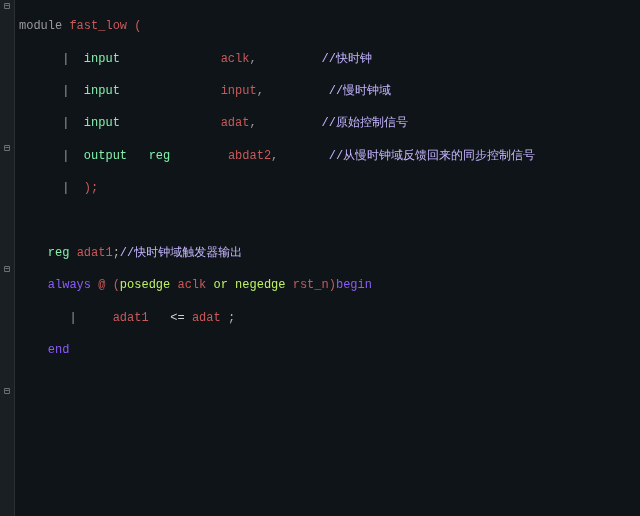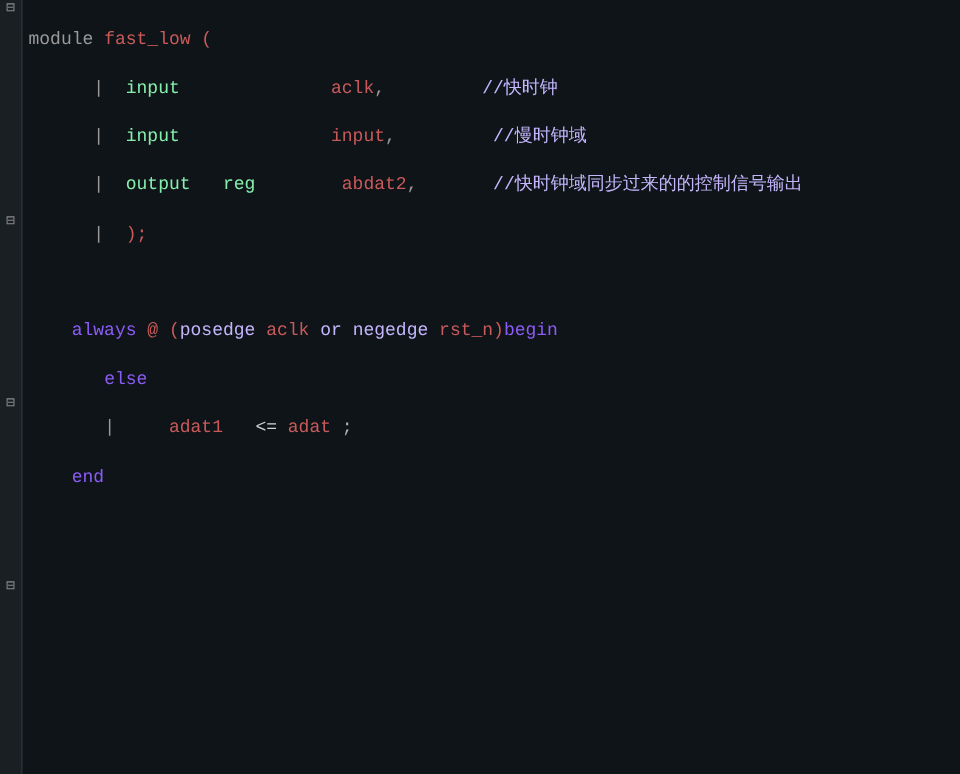--- a/index.html
+++ b/index.html
@@ -39,21 +39,21 @@
   .kw-module { color: #9a9a9a; }
   .kw-dir { color: #86efac; }      
   .kw-flow { color: #8b5cf6; }
   .ident { color: #c85a5a; }      
   .op { color: #b0b0b0; }
   .paren { color: #c85a5a; }
   .lit { color: #c0c0c0; }
   .comment { color: #c4b5fd; }
   .punct { color: #9a9a9a; }
   .at { color: #c85a5a; }
-  .posedge { color: #c4b5fd; }
+  .posedge { color: #bef264; }
   .assign { color: #d0d0d0; }
   .rstn { color: #c85a5a; }
   .semic { color: #b0b0b0; }
 </style>
 </head>
 <body>
 
 <div class="editor">
   <div class="gutter">
     <div class="fold">⊟</div>
@@ -61,25 +61,26 @@
     <div class="fold">⊟</div>
     <div style="height:108px"></div>
     <div class="fold">⊟</div>
     <div style="height:108px"></div>
     <div class="fold">⊟</div>
   </div>
   <div class="code">
 <span class="line"><span class="kw-module">module</span> <span class="ident">fast_low</span> <span class="paren">(</span></span>
 <span class="line">      <span class="punct">|</span>  <span class="kw-dir">input</span>              <span class="ident">aclk</span><span class="punct">,</span>         <span class="comment">//快时钟</span></span>
 <span class="line">      <span class="punct">|</span>  <span class="kw-dir">input</span>              <span class="ident">input</span><span class="punct">,</span>         <span class="comment">//慢时钟域</span></span>
-<span class="line">      <span class="punct">|</span>  <span class="kw-dir">output</span>   <span class="kw-dir">reg</span>        <span class="ident">abdat2</span><span class="punct">,</span>       <span class="comment">//快时钟域同步过来的的控制信号输出</span></span>
+<span class="line">      <span class="punct">|</span>  <span class="kw-dir">input</span>              <span class="ident">adat</span><span class="punct">,</span>         <span class="comment">//原始控制信号</span></span>
+<span class="line">      <span class="punct">|</span>  <span class="kw-dir">output</span>   <span class="kw-dir">reg</span>        <span class="ident">abdat2</span><span class="punct">,</span>       <span class="comment">//从慢时钟域反馈回来的同步控制信号</span></span>
 <span class="line">      <span class="punct">|</span>  <span class="paren">);</span></span>
 <span class="line"> </span>
+<span class="line">    <span class="kw-dir">reg</span> <span class="ident">adat1</span><span class="semic">;</span><span class="comment">//快时钟域触发器输出</span></span>
 <span class="line">    <span class="kw-flow">always</span> <span class="at">@</span> <span class="paren">(</span><span class="posedge">posedge</span> <span class="ident">aclk</span> <span class="posedge">or</span> <span class="posedge">negedge</span> <span class="rstn">rst_n</span><span class="paren">)</span><span class="kw-flow">begin</span></span>
-<span class="line">       <span class="kw-flow">else</span></span>
 <span class="line">       <span class="punct">|</span>     <span class="ident">adat1</span>   <span class="assign">&lt;=</span> <span class="ident">adat</span> <span class="semic">;</span></span>
 <span class="line">    <span class="kw-flow">end</span></span>
 
 
 
 
 
 
 
 

